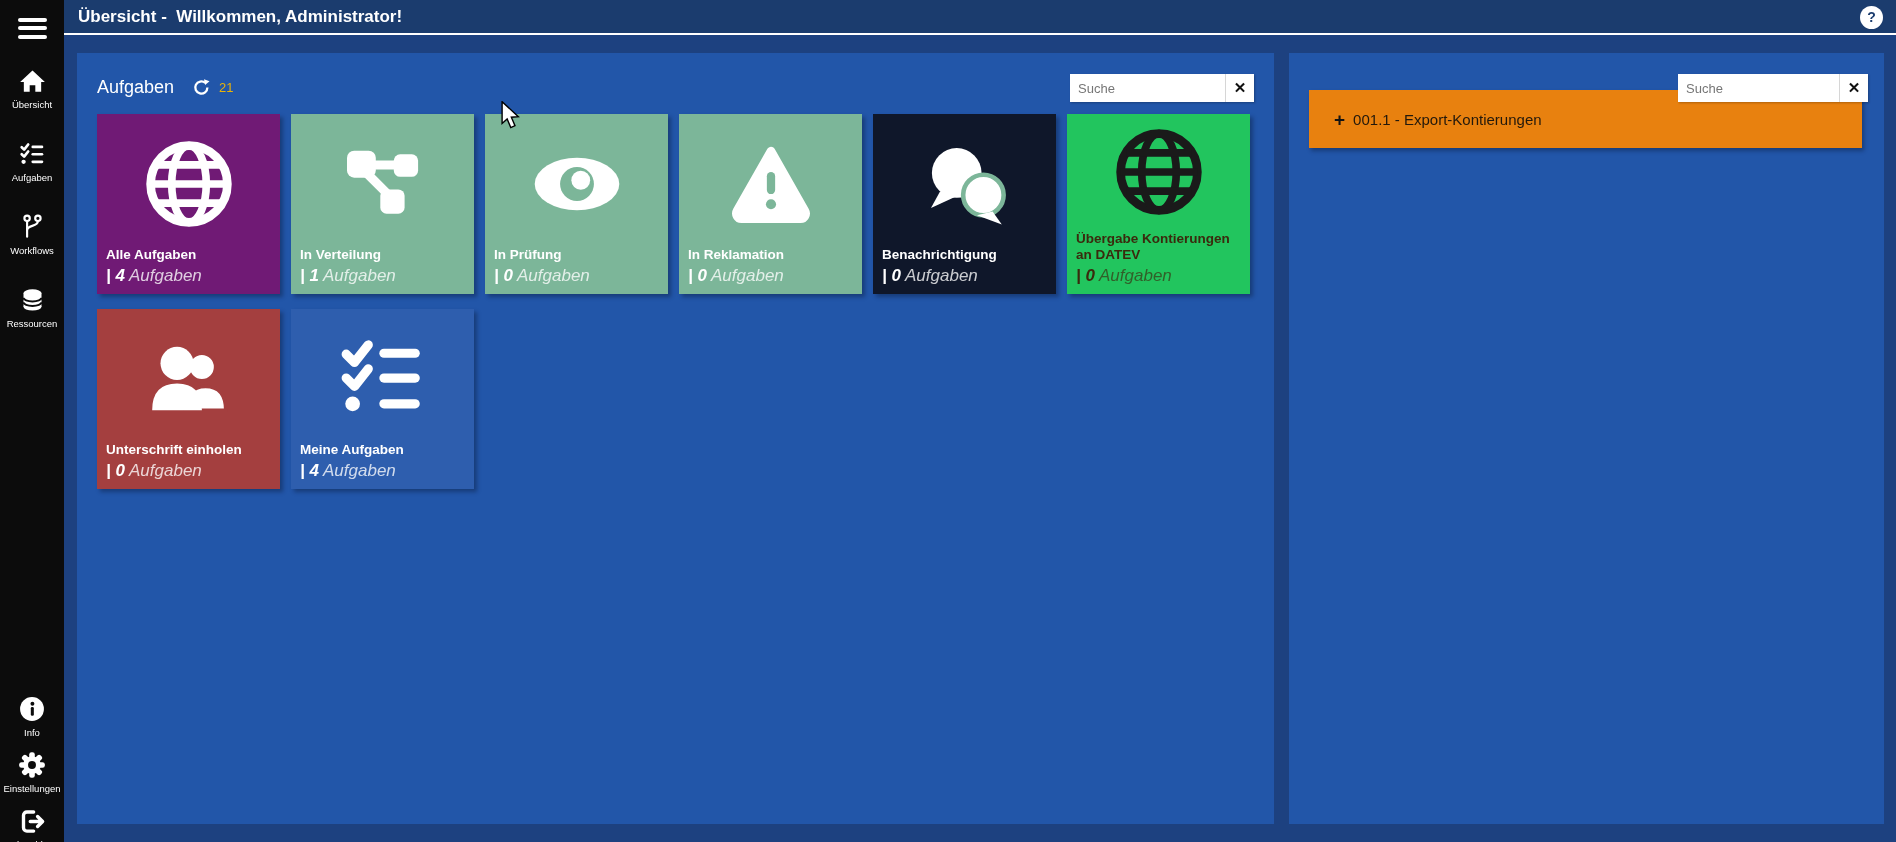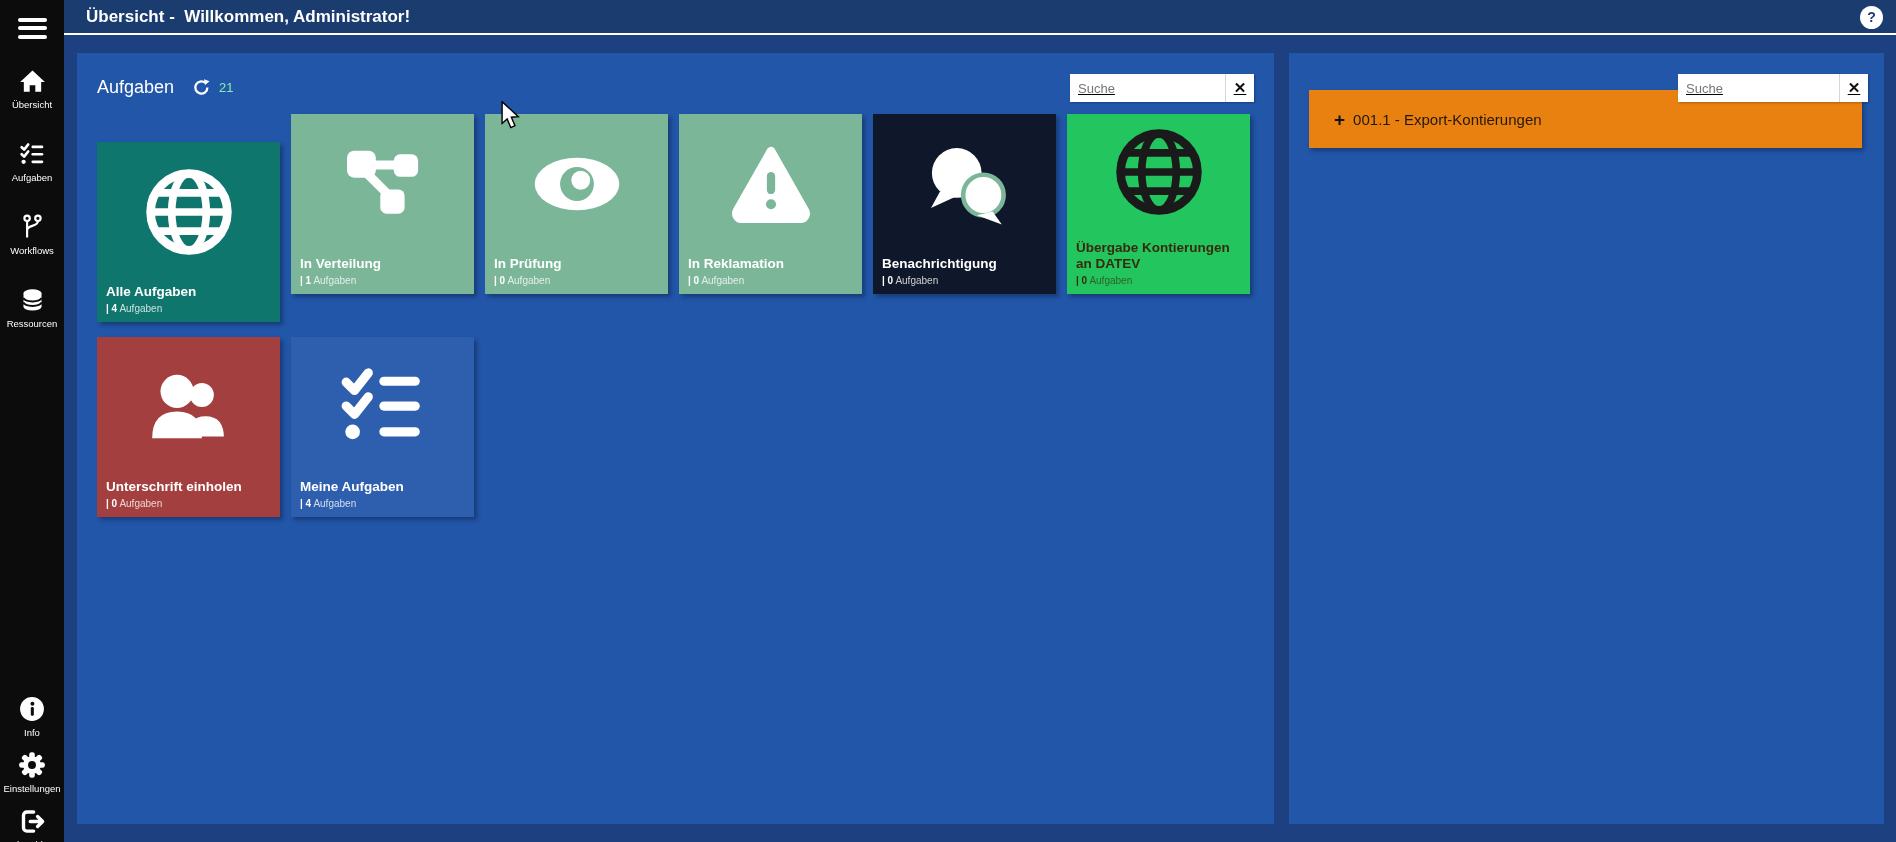--- a/index.html
+++ b/index.html
@@ -13,56 +13,56 @@
   .hamburger .bar { width:29px; height:4px; background:#fff; border-radius:2px; margin:4.5px 0; }
   .side-nav { margin-top:24px; display:flex; flex-direction:column; gap:30px; width:100%; }
   .side-bottom { margin-top:auto; display:flex; flex-direction:column; gap:13px; width:100%; margin-bottom:-8px; }
   .side-item { display:flex; flex-direction:column; align-items:center; color:#fff; cursor:pointer; }
   .side-item .ico { width:28px; height:28px; display:flex; align-items:center; justify-content:center; }
   .side-item .lbl { font-size:9.5px; margin-top:4px; white-space:nowrap; }
 
   
   .topbar { position:absolute; left:64px; right:0; top:0; height:35px; background:#1b3c6e;
             border-bottom:2px solid #ffffff; z-index:5; }
-  .topbar-title { color:#fff; font-size:17px; font-weight:bold; line-height:34px; padding-left:22px; white-space:pre; }
+  .topbar-title { color:#fff; font-size:17px; font-weight:bold; line-height:34px; padding-left:14px; white-space:pre; }
   .help-btn { position:absolute; right:13px; top:6px; width:23px; height:23px; border-radius:50%;
               background:#fff; color:#1b3c6e; font-weight:bold; font-size:14px; text-align:center;
               line-height:23px; cursor:pointer; }
 
   
   .content { position:absolute; left:64px; right:0; top:37px; bottom:0; background:#1d4180;
              padding:16px 12px 18px 13px; display:flex; gap:15px; }
   .panel { background:#2256a9; position:relative; padding:21px 20px; }
   .panel-left  { width:1197px; flex:none; }
   .panel-right { flex:1; }
 
   .panel-header { display:flex; align-items:center; gap:18px; height:26px; }
   .panel-title { color:#fff; font-size:18px; }
   .refresh { width:19px; height:19px; cursor:pointer; display:flex; }
-  .refresh-count { color:#86efac; font-size:13px; margin-left:-10px;text-align:center; }
+  .refresh-count { color:#eab308; font-size:13px; margin-left:-10px;text-align:center; }
 
   .searchbox { position:absolute; top:21px; height:28px; background:#fff; display:flex; align-items:stretch;
-               box-shadow:1px 1px 2px rgba(0,0,0,0.25);text-decoration:underline; }
+               box-shadow:1px 1px 2px rgba(0,0,0,0.25); }
   .searchbox input { border:none; outline:none; flex:1; font-size:13px; padding:0 8px;
                      font-family:"Liberation Sans", sans-serif; color:#333; min-width:0; }
   .searchbox input::placeholder { color:#767676; }
   .search-clear { width:29px; border-left:1px solid #d6d6d6; display:flex; align-items:center;
                   justify-content:center; font-size:15px; font-weight:bold; color:#111; cursor:pointer; }
   .sb-left  { right:20px; width:184px; }
   .sb-right { right:16px; width:190px; }
 
   
   .tiles { margin-top:14px; display:flex; flex-wrap:wrap; column-gap:11px; row-gap:15px; width:1157px; }
   .tile { width:183px; height:180px; position:relative; cursor:pointer;
           box-shadow:3px 3px 4px rgba(5,15,35,0.35); color:#fff; }
   .tile-icon { position:absolute; top:16px; left:0; right:0; height:108px;
                display:flex; align-items:center; justify-content:center; }
   .tile-labels { position:absolute; left:9px; right:5px; bottom:8px; }
   .tile-title { font-size:13.5px; font-weight:bold; line-height:16px; }
-  .tile-count { font-size:10px; margin-top:3px; }
+  .tile-count { font-size:17px; margin-top:3px;font-style:italic; }
   .tile-count .cnt { font-weight:bold; }
   .tile-count .sfx { opacity:0.78; }
   .tile--dark { color:#3a2a0d; }
   .tile--dark .tile-count .sfx { opacity:0.65; }
 
   
   .wf-item { margin-top:16px; height:58px; margin-right:2px; display:flex; align-items:center;
              padding-left:25px; cursor:pointer; box-shadow:2px 3px 4px rgba(5,15,35,0.35); }
   .wf-plus { font-size:19px; font-weight:bold; color:#131313; margin-right:8px; line-height:1; }
   .wf-label { font-size:15px; color:#23190c; }
@@ -185,21 +185,21 @@
       </span>
       <span class="refresh-count">21</span>
     </div>
     <div class="searchbox sb-left">
       <input type="text" placeholder="Suche" style="">
       <span class="search-clear">✕</span>
     </div>
 
     <div class="tiles">
 
-      <div class="tile" style="background: #0f766e; margin-top: 28px; --tile-bg: #136079;">
+      <div class="tile" style="background: #701a75; --tile-bg: #136079;">
         <div class="tile-icon">
           <svg width="96" height="96" viewBox="0 0 100 100">
             <circle cx="50" cy="50" r="40" stroke="#fff" stroke-width="9" fill="none"></circle>
             <ellipse cx="50" cy="50" rx="18" ry="40" stroke="#fff" stroke-width="8" fill="none"></ellipse>
             <path d="M10 50 H90 M16 30 H84 M16 70 H84" stroke="#fff" stroke-width="8" fill="none"></path>
           </svg>
         </div>
         <div class="tile-labels">
           <div class="tile-title">Alle Aufgaben</div>
           <div class="tile-count"><span class="cnt">| 4</span> <span class="sfx">Aufgaben</span></div>

